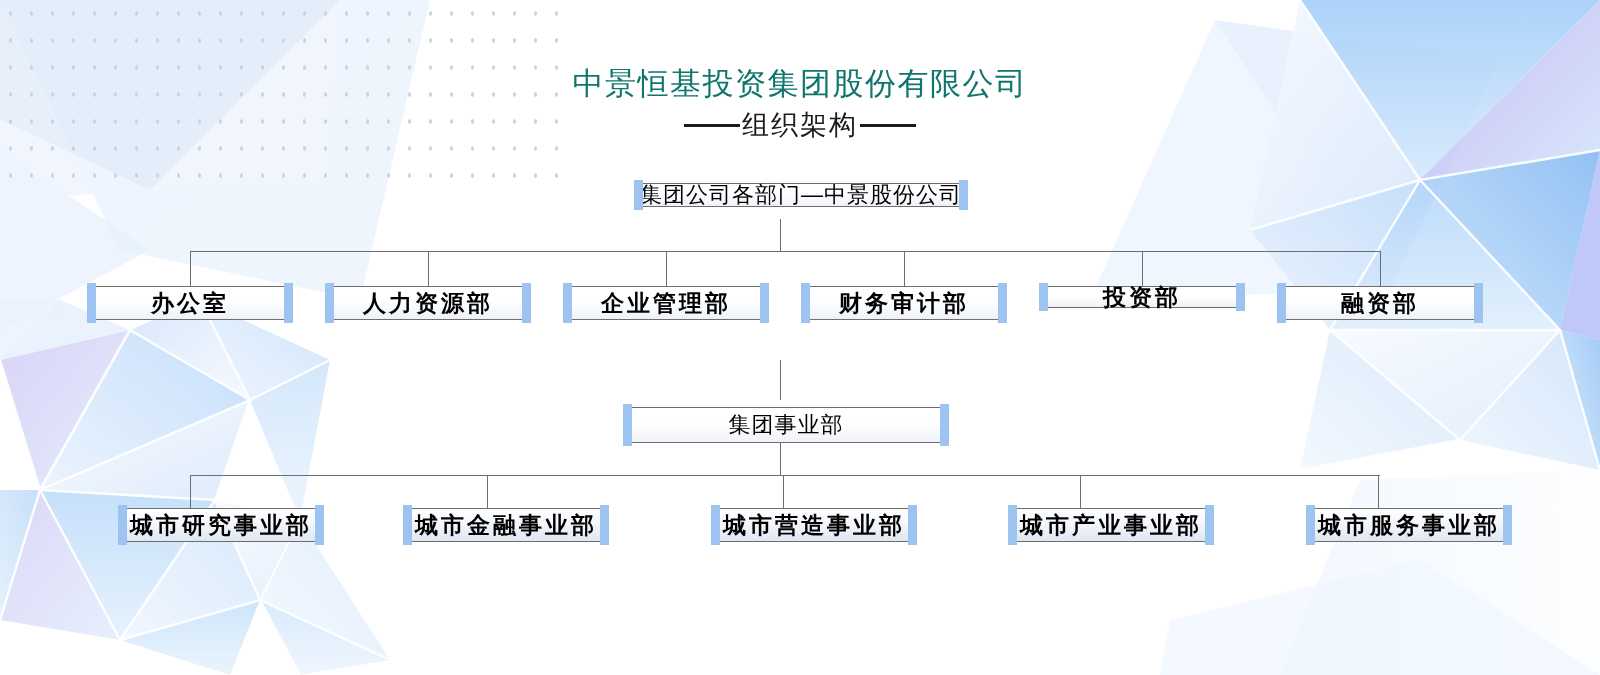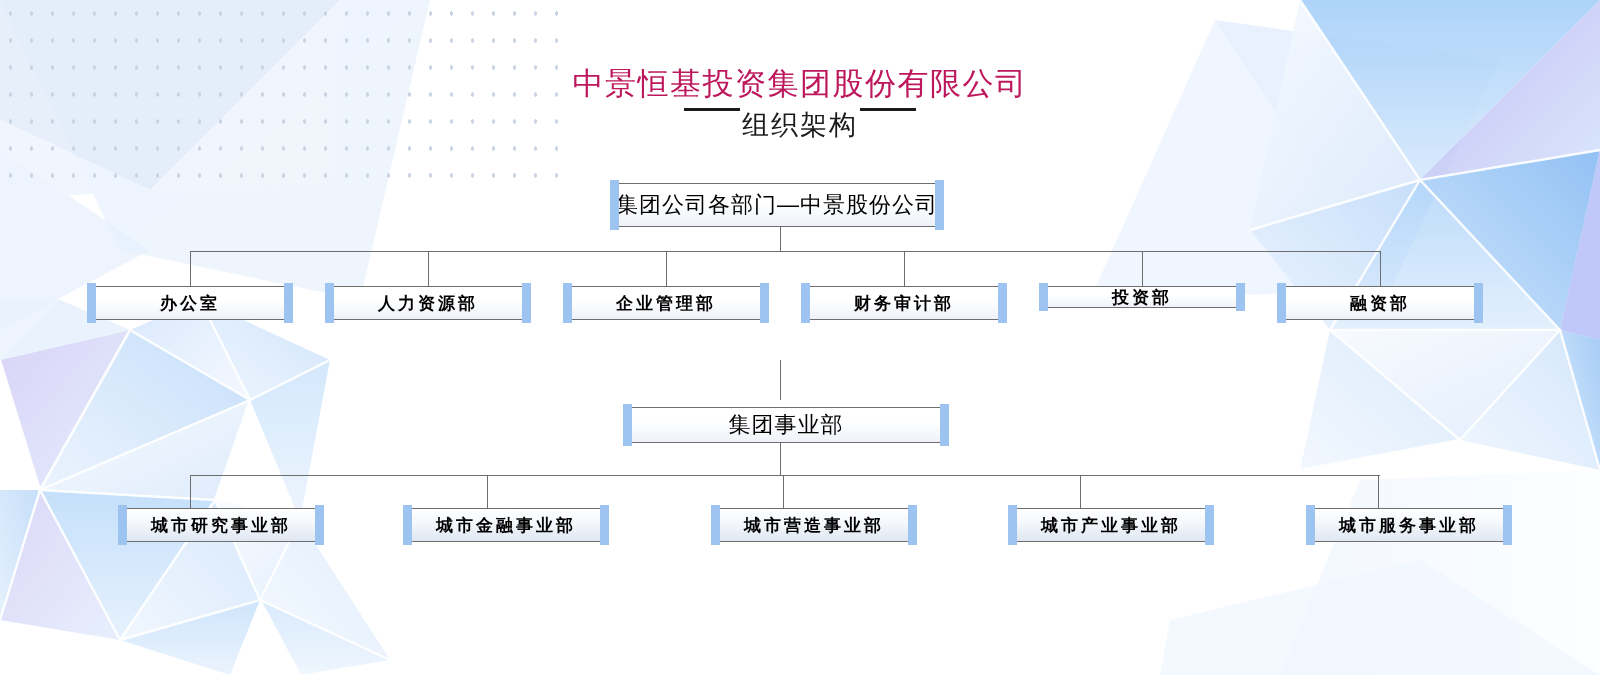--- a/index.html
+++ b/index.html
@@ -37,27 +37,28 @@
   
   .title-block {
     position: absolute;
     left: 0; right: 0;
     top: 64px;
     text-align: center;
     z-index: 5;
   }
   .title-main {
     font-size: 31px;
-    color: #be185d;
+    color: #0f766e;
     letter-spacing: 1.5px;
     line-height: 40px;
     font-weight: 400;
   }
   .title-sub-wrap {
     display: flex;
+    align-items: center;
     justify-content: center;
     gap: 2px;
     margin-top: 4px;
   }
   .title-rule {
     display: block;
     width: 56px;
     height: 3px;
     background: #1b1b1b;
   }
@@ -96,21 +97,21 @@
     bottom: -4px;
     width: 9px;
     background: #9dc3f0;
   }
   .node .box::before { left: -9px; }
   .node .box::after  { right: -9px; }
 
   .node.serif .box {
     font-family: "Liberation Serif", "DejaVu Serif", serif;
     font-weight: bold;
-    font-size: 17px;
+    font-size: 23px;
     letter-spacing: 3px;
   }
   .node.sans .box {
     font-family: "Liberation Sans", "DejaVu Sans", sans-serif;
     font-weight: 400;
     font-size: 22px;
     letter-spacing: 1px;
   }
   .node.tinted .box {
     background: linear-gradient(180deg, #ffffff 0%, #f4f7fb 45%, #dfe7f2 100%);
@@ -261,21 +262,21 @@
   <div class="line v" style="left:780px; top:436px; height:39px;"></div>
 
   <div class="line h" style="left:190px; top:475px; width:1190px;"></div>
 
   <div class="line v" style="left:190px; top:475px; height:33px;"></div>
   <div class="line v" style="left:487px; top:475px; height:33px;"></div>
   <div class="line v" style="left:783px; top:475px; height:33px;"></div>
   <div class="line v" style="left:1080px; top:475px; height:33px;"></div>
   <div class="line v" style="left:1378px; top:475px; height:33px;"></div>
 
-  <div class="node sans" style="left:618px; top:183px; width:318px; height:44px;">
+  <div class="node sans" style="left:642px; top:183px; width:318px; height:24px;">
     <div class="box">
       <span>集团公司各部门—中景股份公司</span>
     </div>
   </div>
 
   <div class="node serif" style="left:95px; top:286px; width:190px; height:34px;">
     <div class="box">
       <span>办公室</span>
     </div>
   </div>

